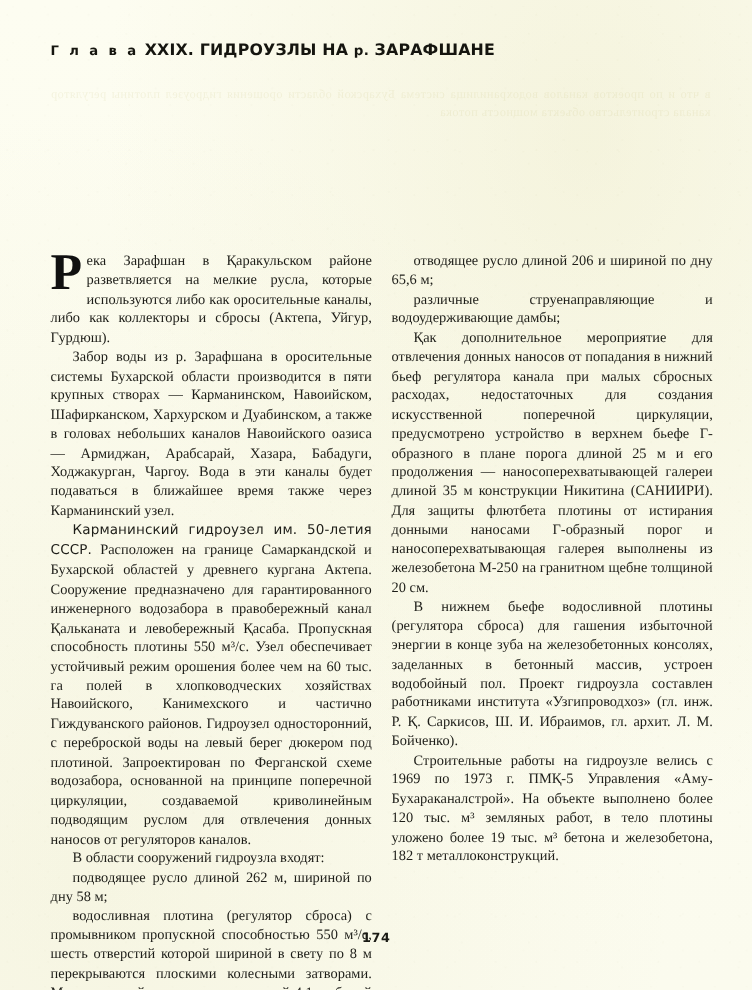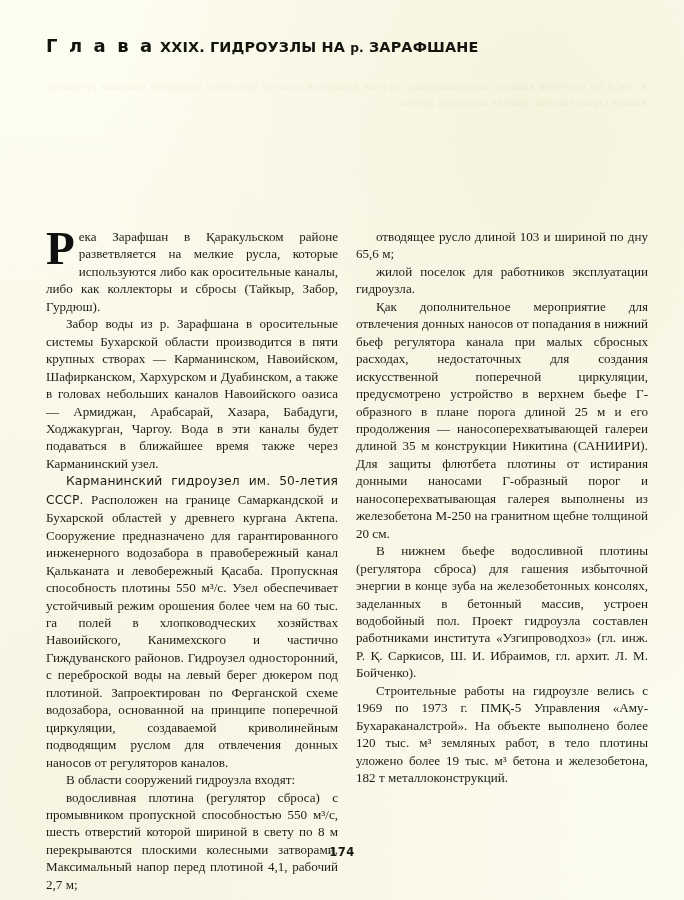--- a/index.html
+++ b/index.html
@@ -50,21 +50,21 @@
     width: 600px;
     font-family: "DejaVu Sans", "Liberation Sans", sans-serif;
     font-weight: bold;
     font-size: 14.4px;
     line-height: 20.5px;
     letter-spacing: 0.15px;
     color: #15150f;
   }
   .title-line1 .chapter-word {
     letter-spacing: 2.6px;
-    font-size: 18px;
+    font-size: 12px;
   }
   .title-line1 .river-abbr {
     font-size: 12.2px;
   }
 
   .columns {
     position: absolute;
     left: 46px;
     top: 228px;
     width: 592px;
@@ -158,42 +158,43 @@
       <span>ЗАРАФШАНЕ</span>
     </div>
   </div>
 
   <div class="columns">
 
     <div class="col col-left">
 
       <div class="dropcap-para">
         <span class="dropcap">Р</span>
-        <p class="first-run">ека Зарафшан в Қаракульском районе разветвляется на мелкие русла, которые используются либо как оросительные каналы, либо как коллекторы и сбросы (Тайкыр, Забор, Гурдюш).</p>
+        <p class="first-run">ека Зарафшан в Қаракульском районе разветвляется на мелкие русла, которые используются либо как оросительные каналы, либо как коллекторы и сбросы (Актепа, Уйгур, Гурдюш).</p>
       </div>
 
       <p>Забор воды из р. Зарафшана в оросительные системы Бухарской области производится в пяти крупных створах — Карманинском, Навоийском, Шафирканском, Хархурском и Дуабинском, а также в головах небольших каналов Навоийского оазиса — Армиджан, Арабсарай, Хазара, Бабадуги, Ходжакурган, Чаргоу. Вода в эти каналы будет подаваться в ближайшее время также через Карманинский узел.</p>
 
       <p><span class="runin">Карманинский гидроузел им. 50-летия СССР.</span> <span>Расположен на границе Самаркандской и Бухарской областей у древнего кургана Актепа. Сооружение предназначено для гарантированного инженерного водозабора в правобережный канал Қальканата и левобережный Қасаба. Пропускная способность плотины 550 м³/с. Узел обеспечивает устойчивый режим орошения более чем на 60 тыс. га полей в хлопководческих хозяйствах Навоийского, Канимехского и частично Гиждуванского районов. Гидроузел односторонний, с переброской воды на левый берег дюкером под плотиной. Запроектирован по Ферганской схеме водозабора, основанной на принципе поперечной циркуляции, создаваемой криволинейным подводящим руслом для отвлечения донных наносов от регуляторов каналов.</span></p>
 
       <p>В области сооружений гидроузла входят:</p>
 
+      <p>подводящее русло длиной 262 м, шириной по дну 58 м;</p>
 
       <p>водосливная плотина (регулятор сброса) с промывником пропускной способностью 550 м³/с, шесть отверстий которой шириной в свету по 8 м перекрываются плоскими колесными затворами. Максимальный напор перед плотиной 4,1, рабочий 2,7 м;</p>
 
     </div>
 
     <div class="col col-right">
 
 
 
-      <p>отводящее русло длиной 103 и шириной по дну 65,6 м;</p>
-
-
-      <p>жилой поселок для работников эксплуатации гидроузла.</p>
+      <p>отводящее русло длиной 206 и шириной по дну 65,6 м;</p>
+
+      <p>различные струенаправляющие и водоудерживающие дамбы;</p>
+
 
 
       <p>Қак дополнительное мероприятие для отвлечения донных наносов от попадания в нижний бьеф регулятора канала при малых сбросных расходах, недостаточных для создания искусственной поперечной циркуляции, предусмотрено устройство в верхнем бьефе Г-образного в плане порога длиной 25 м и его продолжения — наносоперехватывающей галереи длиной 35 м конструкции Никитина (САНИИРИ). Для защиты флютбета плотины от истирания донными наносами Г-образный порог и наносоперехватывающая галерея выполнены из железобетона М-250 на гранитном щебне толщиной 20 см.</p>
 
       <p>В нижнем бьефе водосливной плотины (регулятора сброса) для гашения избыточной энергии в конце зуба на железобетонных консолях, заделанных в бетонный массив, устроен водобойный пол. Проект гидроузла составлен работниками института «Узгипроводхоз» (гл. инж. Р. Қ. Саркисов, Ш. И. Ибраимов, гл. архит. Л. М. Бойченко).</p>
 
       <p>Строительные работы на гидроузле велись с 1969 по 1973 г. ПМҚ-5 Управления «Аму-Бухараканалстрой». На объекте выполнено более 120 тыс. м³ земляных работ, в тело плотины уложено более 19 тыс. м³ бетона и железобетона, 182 т металлоконструкций.</p>
 
     </div>
 

